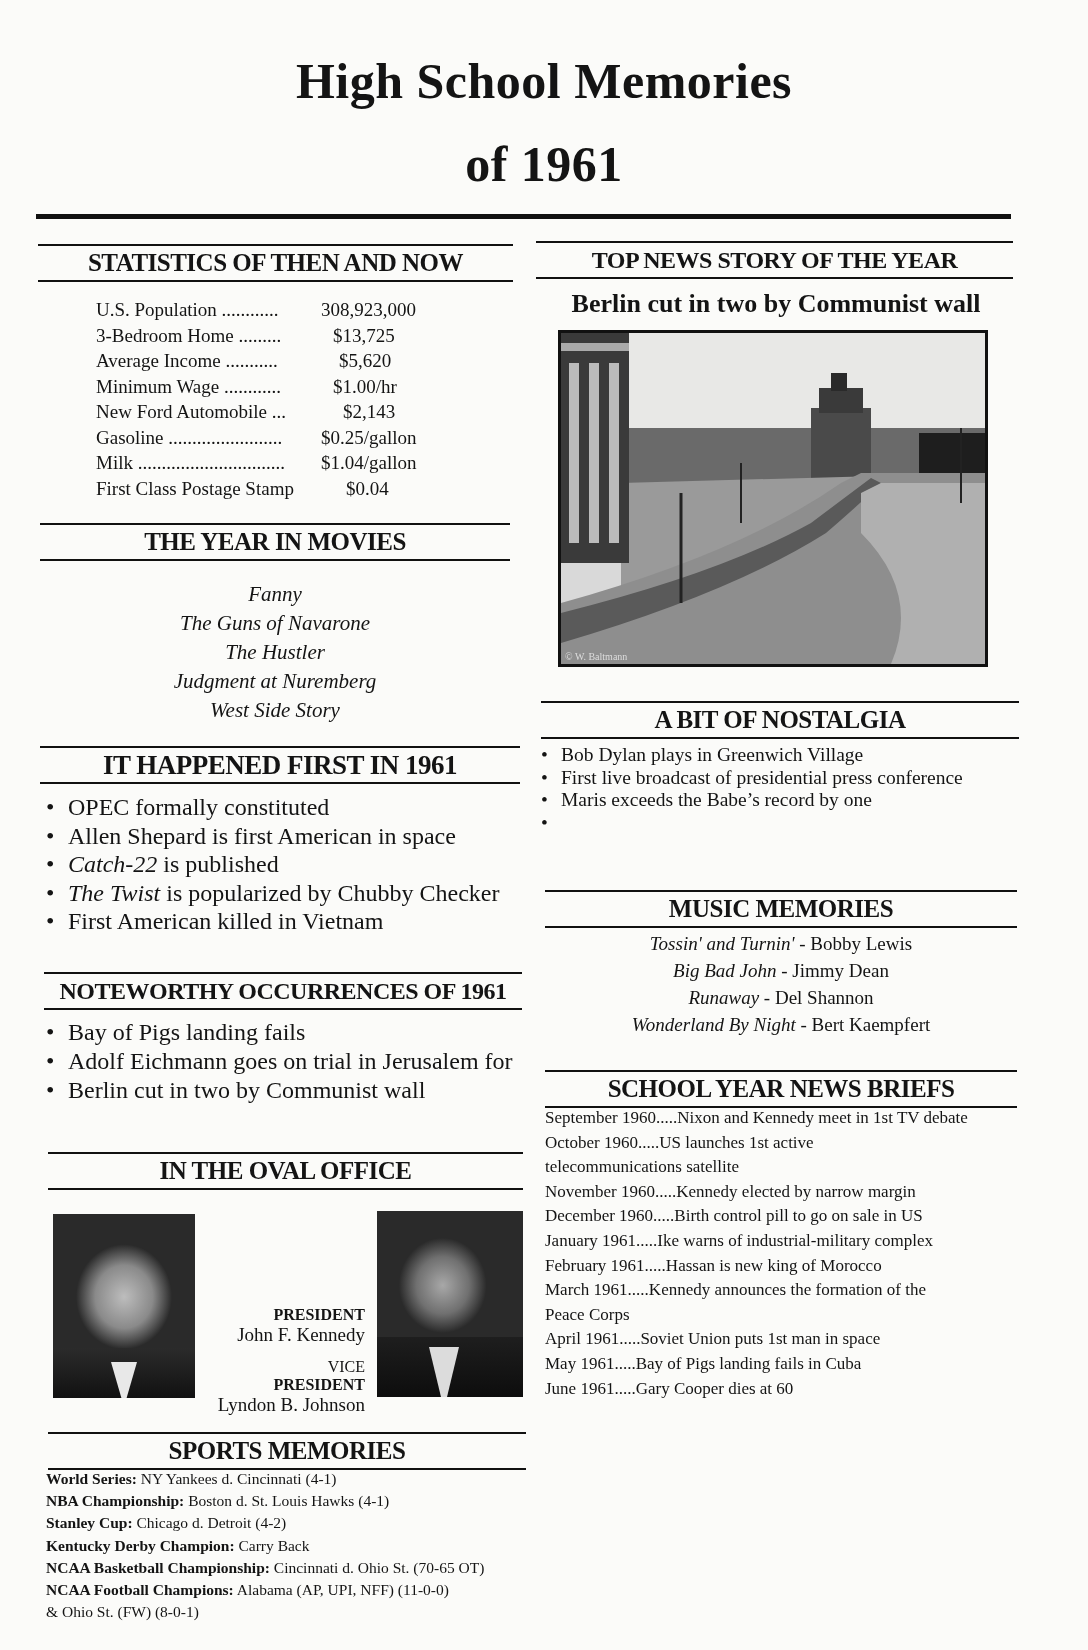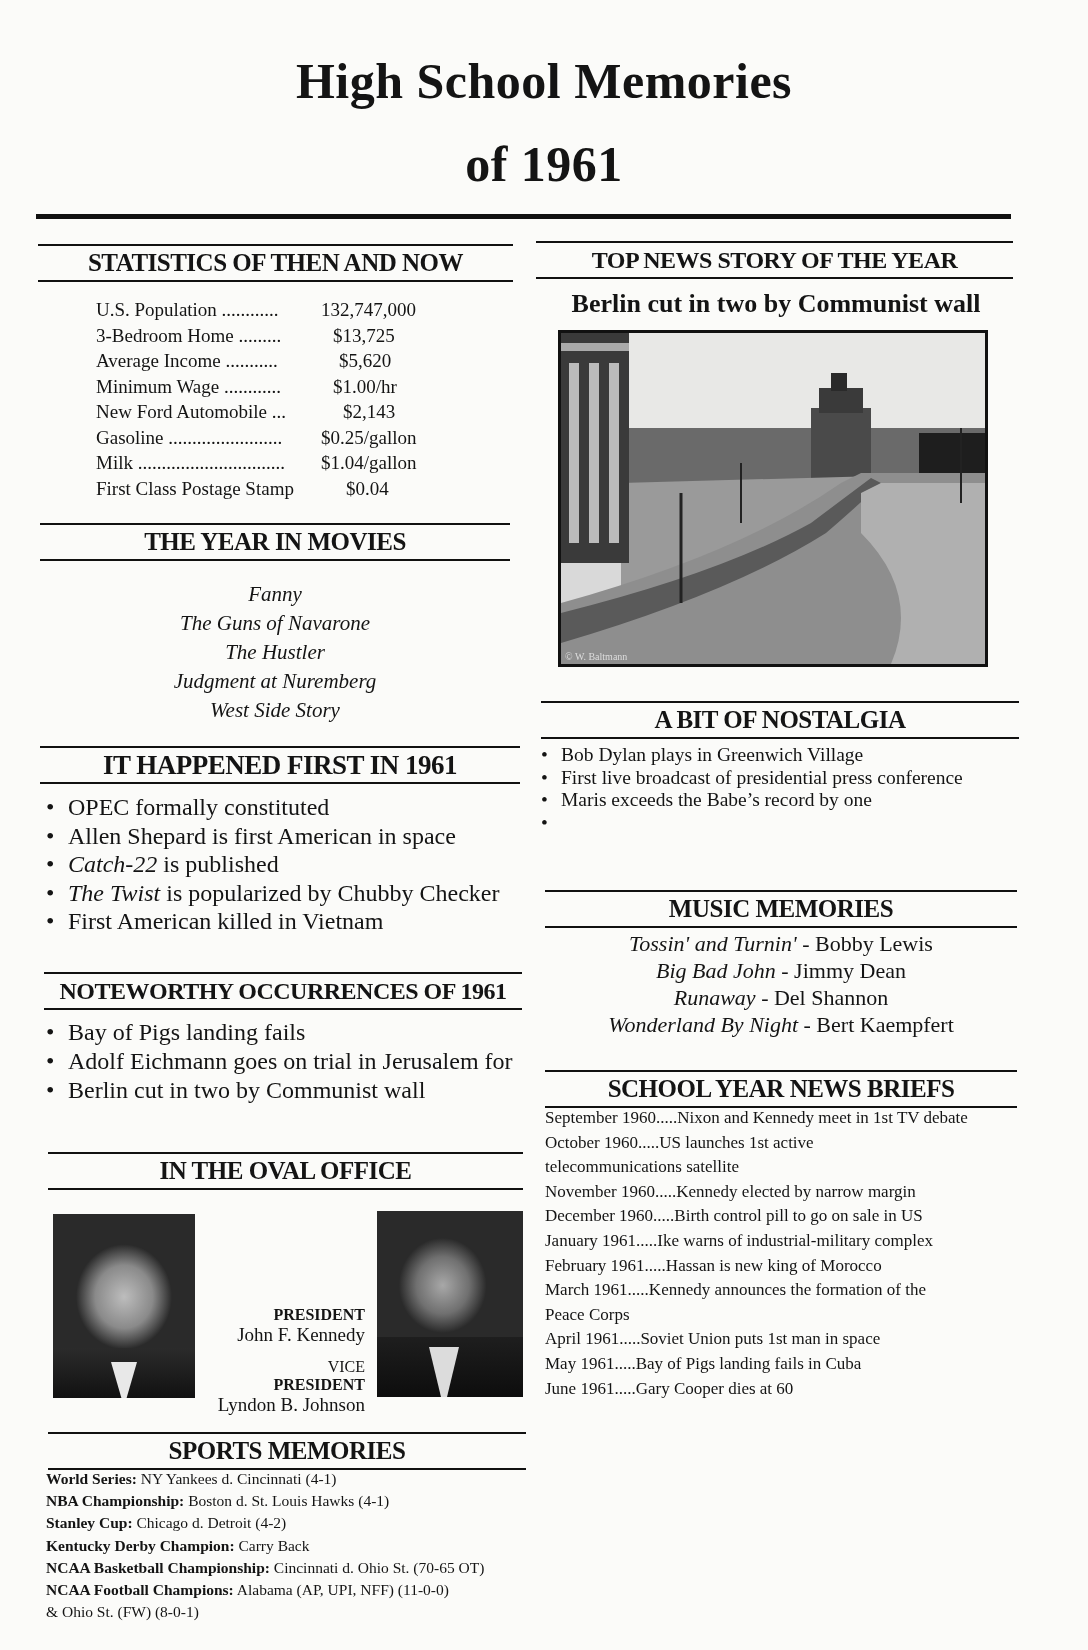--- a/index.html
+++ b/index.html
@@ -41,21 +41,21 @@
 <body>
 
 <div class="title" style="top:40px;">High School Memories</div>
 <div class="title" style="top:123px;">of 1961</div>
 <div class="rule-main"></div>
 
 <div class="sec-head" style="left:38px; top:244px; width:475px;"><span>STATISTICS OF THEN AND NOW</span></div>
 <div class="stats">
   <div class="row">
       <span class="lbl">U.S. Population ............</span>
-      <span class="val">132,747,000</span>
+      <span class="val">308,923,000</span>
     </div>
   <div class="row">
       <span class="lbl">3-Bedroom Home .........</span>
       <span class="val" style="padding-left:12px">$13,725</span>
     </div>
   <div class="row">
       <span class="lbl">Average Income ...........</span>
       <span class="val" style="padding-left:18px">$5,620</span>
     </div>
   <div class="row">
@@ -197,21 +197,21 @@
   <div class="b">
       <span class="dot" style="width:20px">•</span>
       <span>Maris exceeds the Babe’s record by one</span>
     </div>
   <div class="b">
       <span class="dot" style="width:20px">•</span>
     </div>
 </div>
 
 <div class="sec-head" style="left:545px; top:890px; width:472px;"><span>MUSIC MEMORIES</span></div>
-<div class="center-list" style="left:545px; width:472px; top:930px; font-size:22px; line-height:27px; font-style:normal;">
+<div class="center-list" style="left:545px; width:472px; top:930px; font-size:19px; line-height:27px; font-style:normal;">
   <div><i>Tossin' and Turnin'</i><span> - Bobby Lewis</span></div>
   <div><i>Big Bad John</i><span> - Jimmy Dean</span></div>
   <div><i>Runaway</i><span> - Del Shannon</span></div>
   <div><i>Wonderland By Night</i><span> - Bert Kaempfert</span></div>
 </div>
 
 <div class="sec-head" style="left:545px; top:1070px; width:472px;"><span>SCHOOL YEAR NEWS BRIEFS</span></div>
 <div class="brief">
   <div>September 1960.....Nixon and Kennedy meet in 1st TV debate</div>
   <div>October 1960.....US launches 1st active</div>

